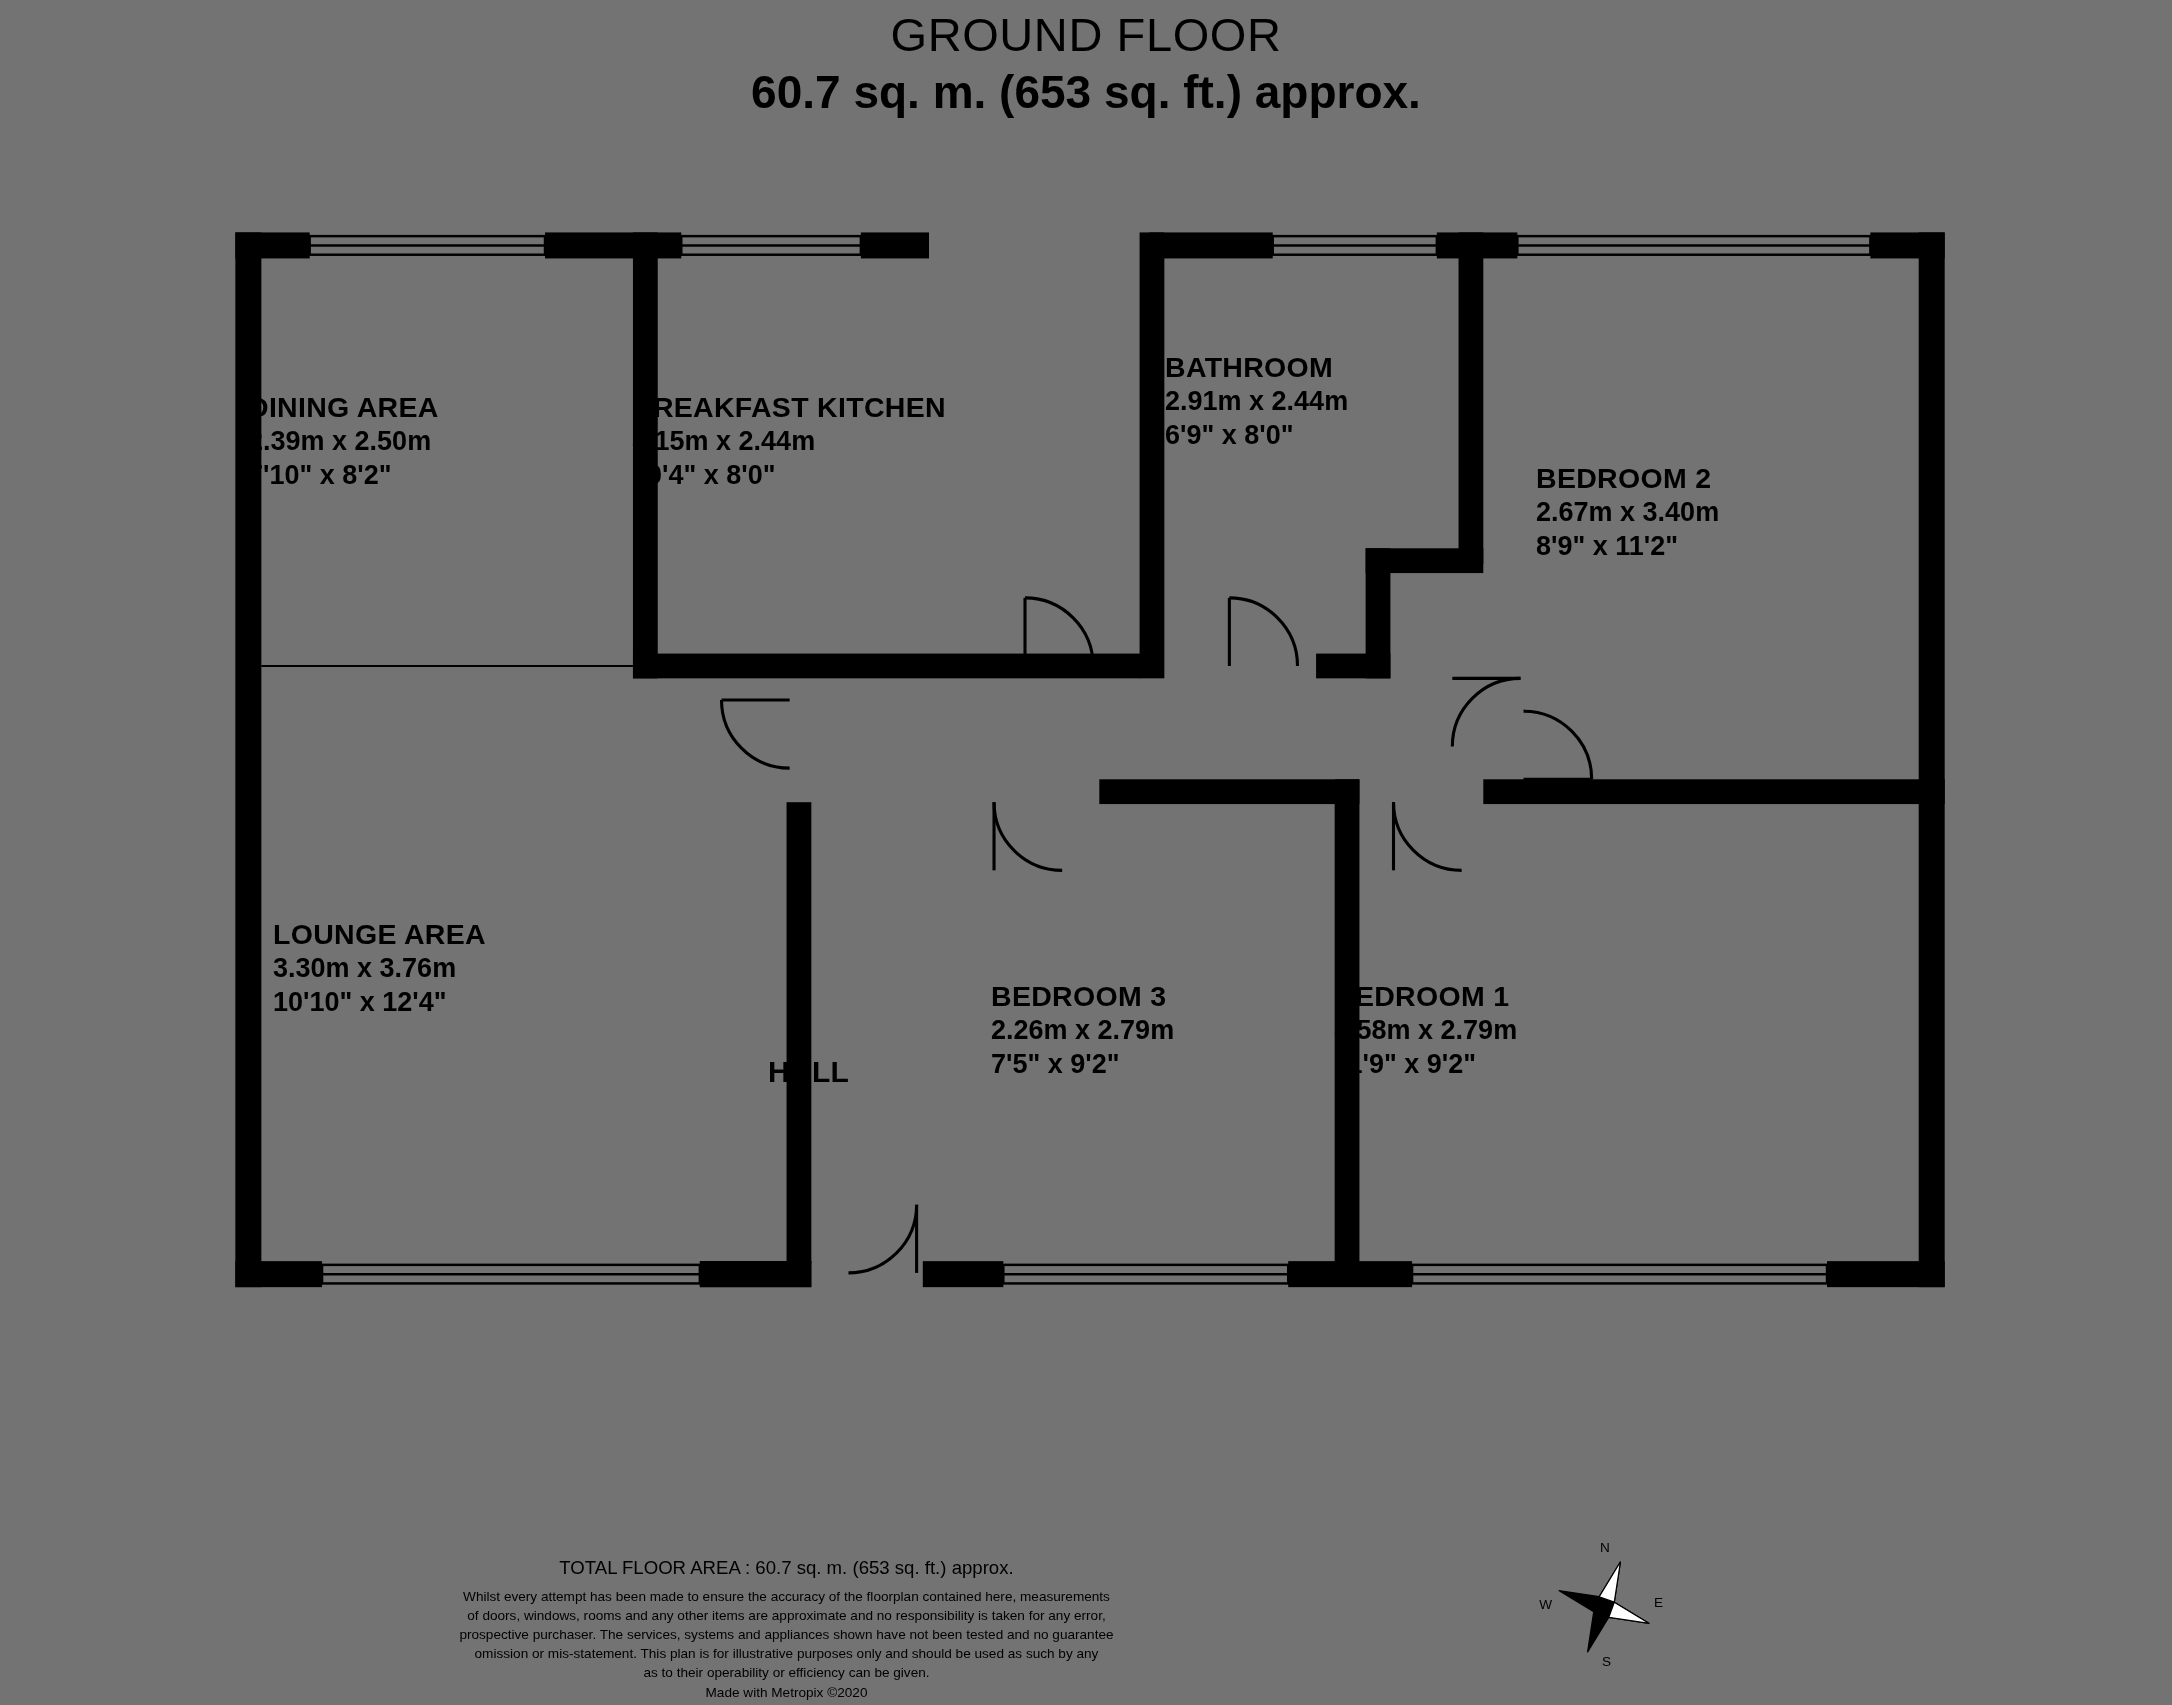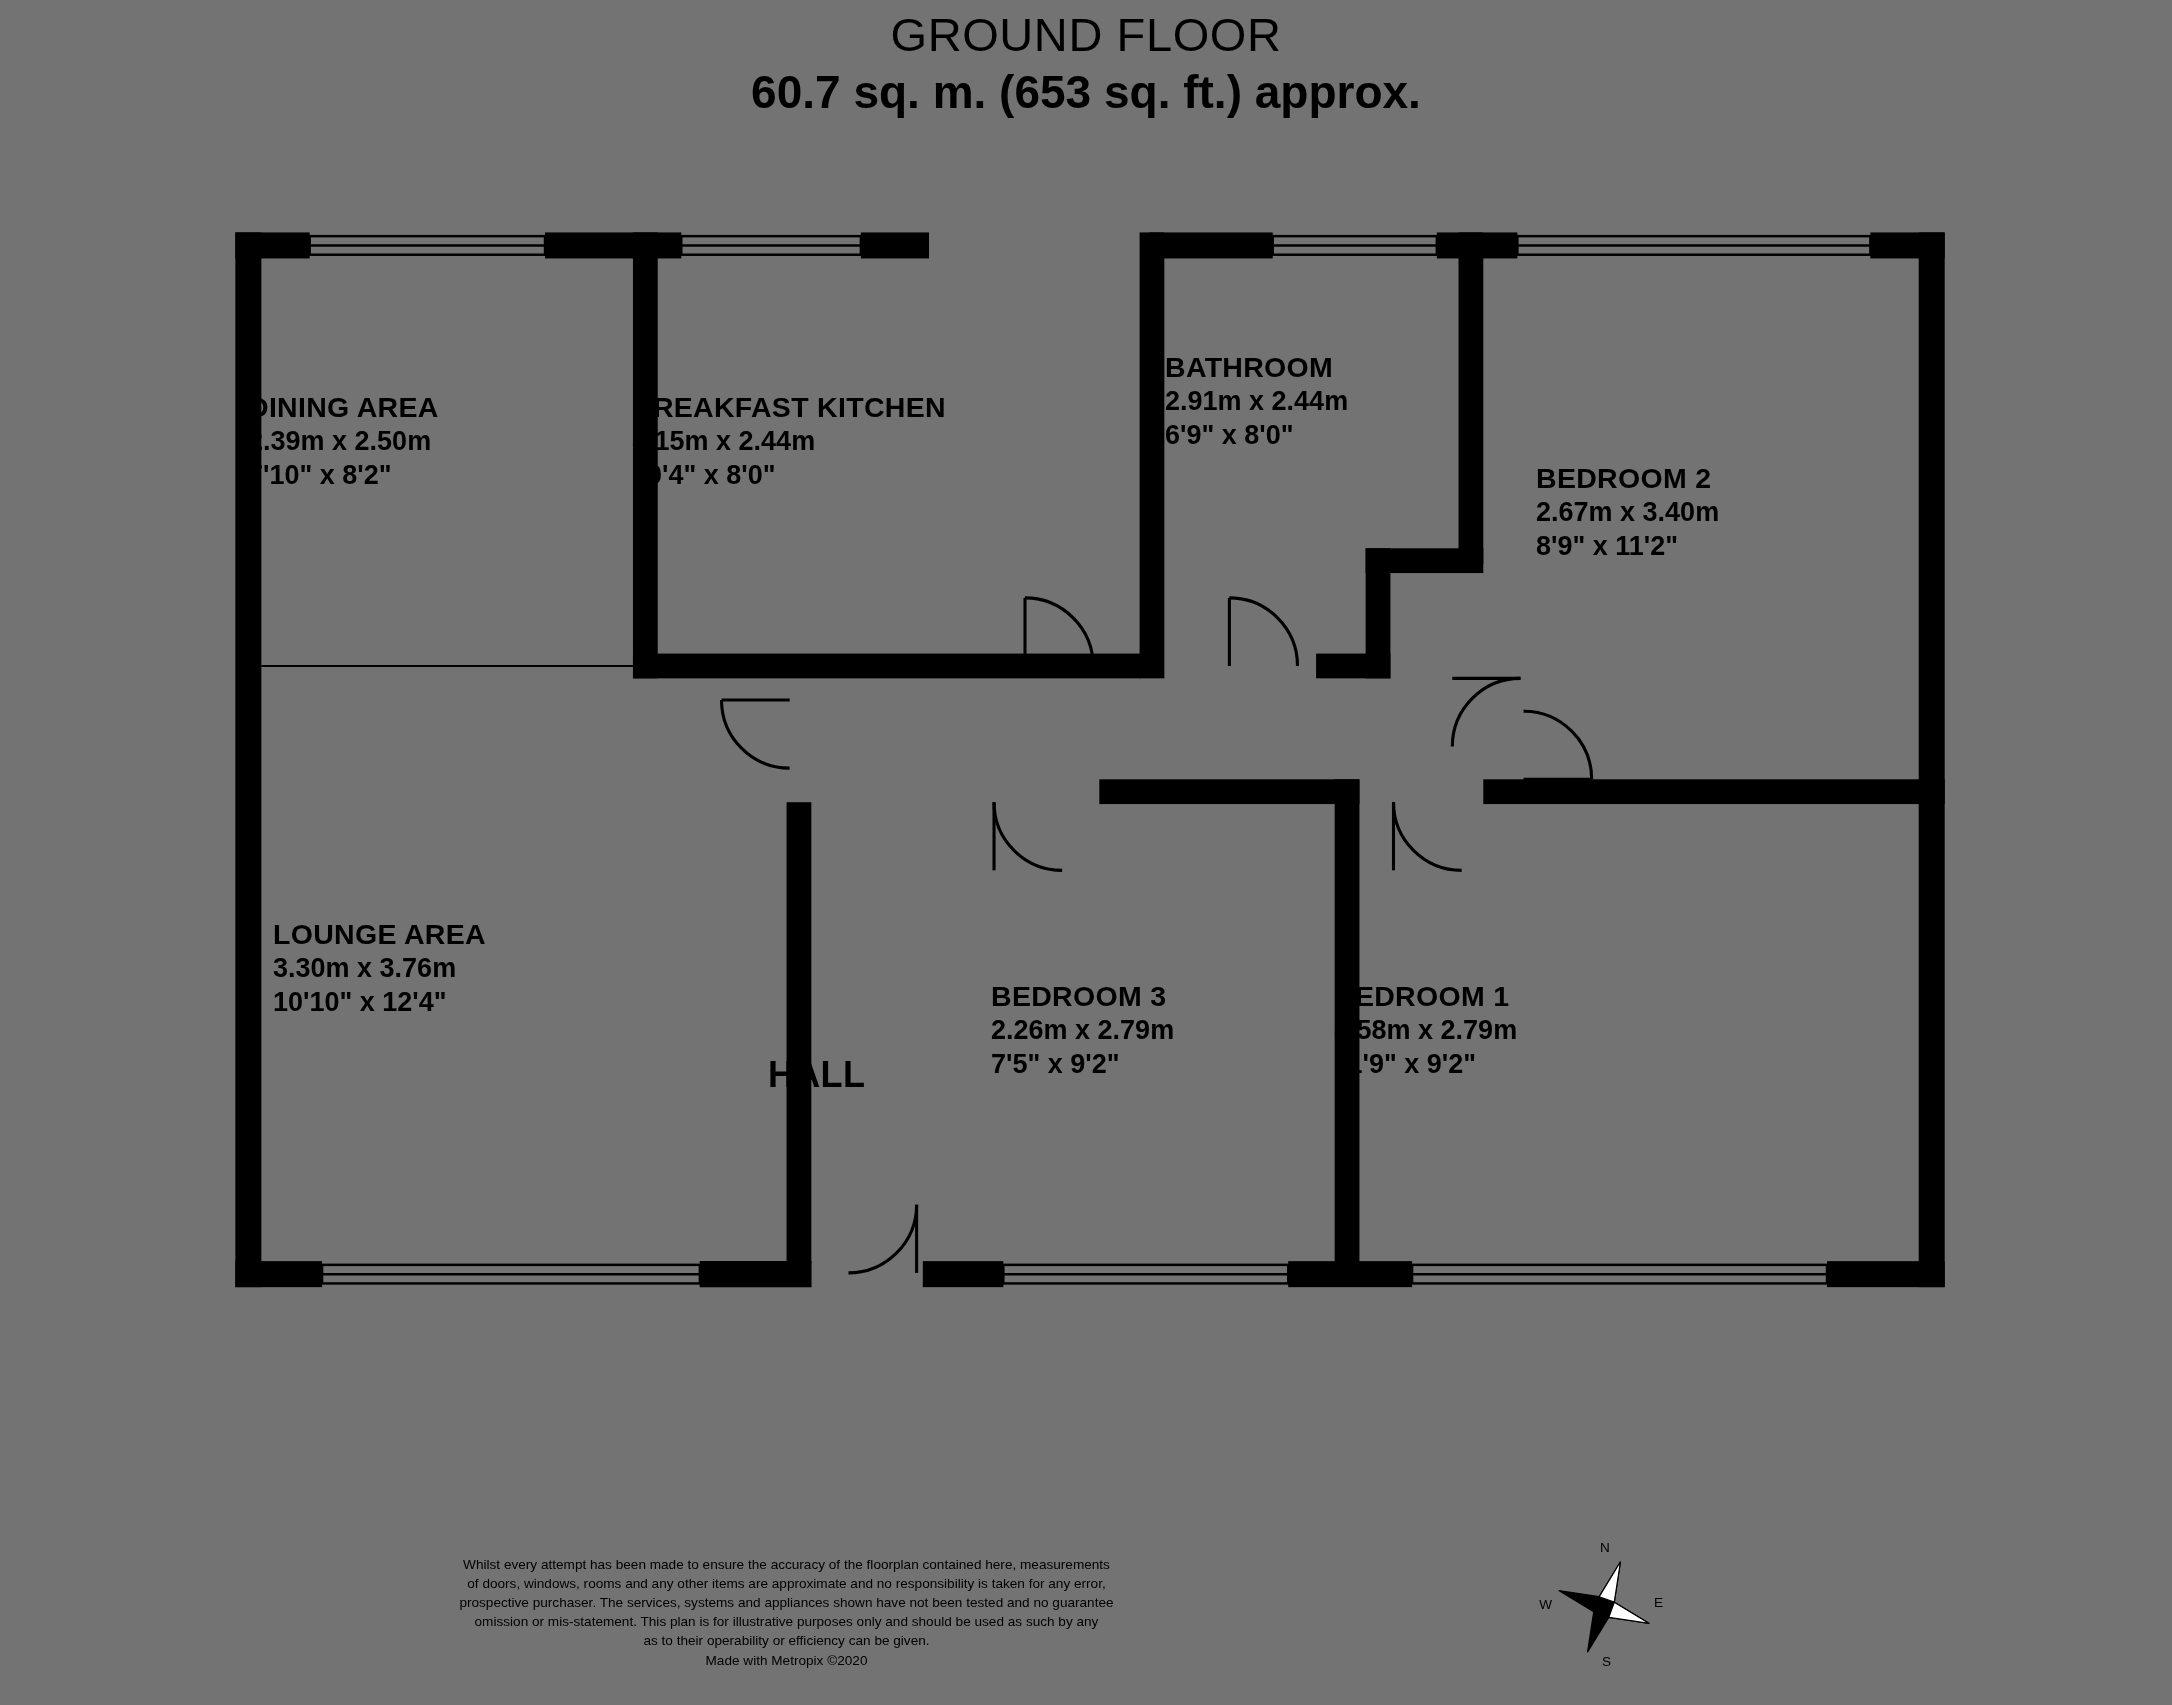--- a/index.html
+++ b/index.html
@@ -74,21 +74,21 @@
 
   
   #label-dining      { left: 248px;  top: 390px;  width: 347px; }
   #label-kitchen     { left: 632px; top: 390px;  width: 483px; }
   #label-bathroom    { left: 1165px; top: 350px;  width: 260px; }
   #label-bedroom2    { left: 1536px; top: 461px;  width: 347px; }
   #label-lounge      { left: 273px;  top: 917px; width: 384px; }
   #label-bedroom3    { left: 991px; top: 979px; width: 310px; }
   #label-bedroom1    { left: 1334px; top: 979px; width: 322px; }
   #label-hall        { left: 768px; top: 1053px; width: 186px; }
-  #label-hall .rname { font-size: 36px; }
+  #label-hall .rname { font-size: 30px; }
 
   
   #footer {
     position: absolute;
     left: 0px;
     top: 1555px;
     width: 1573px;
     text-align: center;
   }
   #footer-total {
@@ -286,20 +286,21 @@
       <span class="rdim">3.58m  x 2.79m</span>
       <span class="rdim">11'9"  x 9'2"</span>
     </div>
 
     <div class="room-label" id="label-hall">
       <span class="rname">HALL</span>
     </div>
   </div>
 
   <div id="footer">
+    <div id="footer-total">TOTAL FLOOR AREA : 60.7 sq. m. (653 sq. ft.) approx.</div>
     <div id="footer-disclaimer">
       <div>Whilst every attempt has been made to ensure the accuracy of the floorplan contained here, measurements</div>
       <div>of doors, windows, rooms and any other items are approximate and no responsibility is taken for any error,</div>
       <div>prospective purchaser. The services, systems and appliances shown have not been tested and no guarantee</div>
       <div>omission or mis-statement. This plan is for illustrative purposes only and should be used as such by any</div>
       <div>as to their operability or efficiency can be given.</div>
     </div>
     <div id="footer-made">Made with Metropix ©2020</div>
   </div>
 

